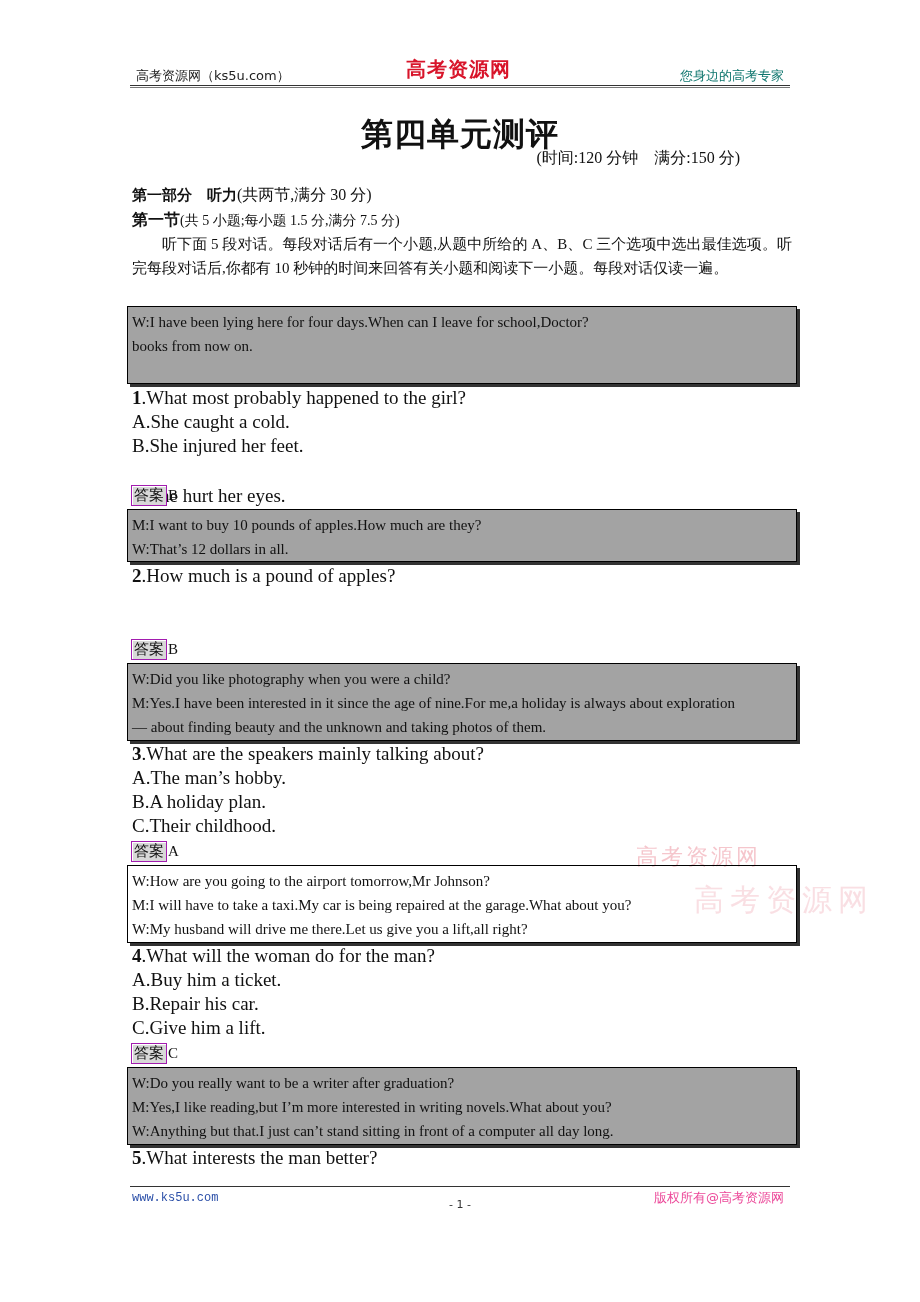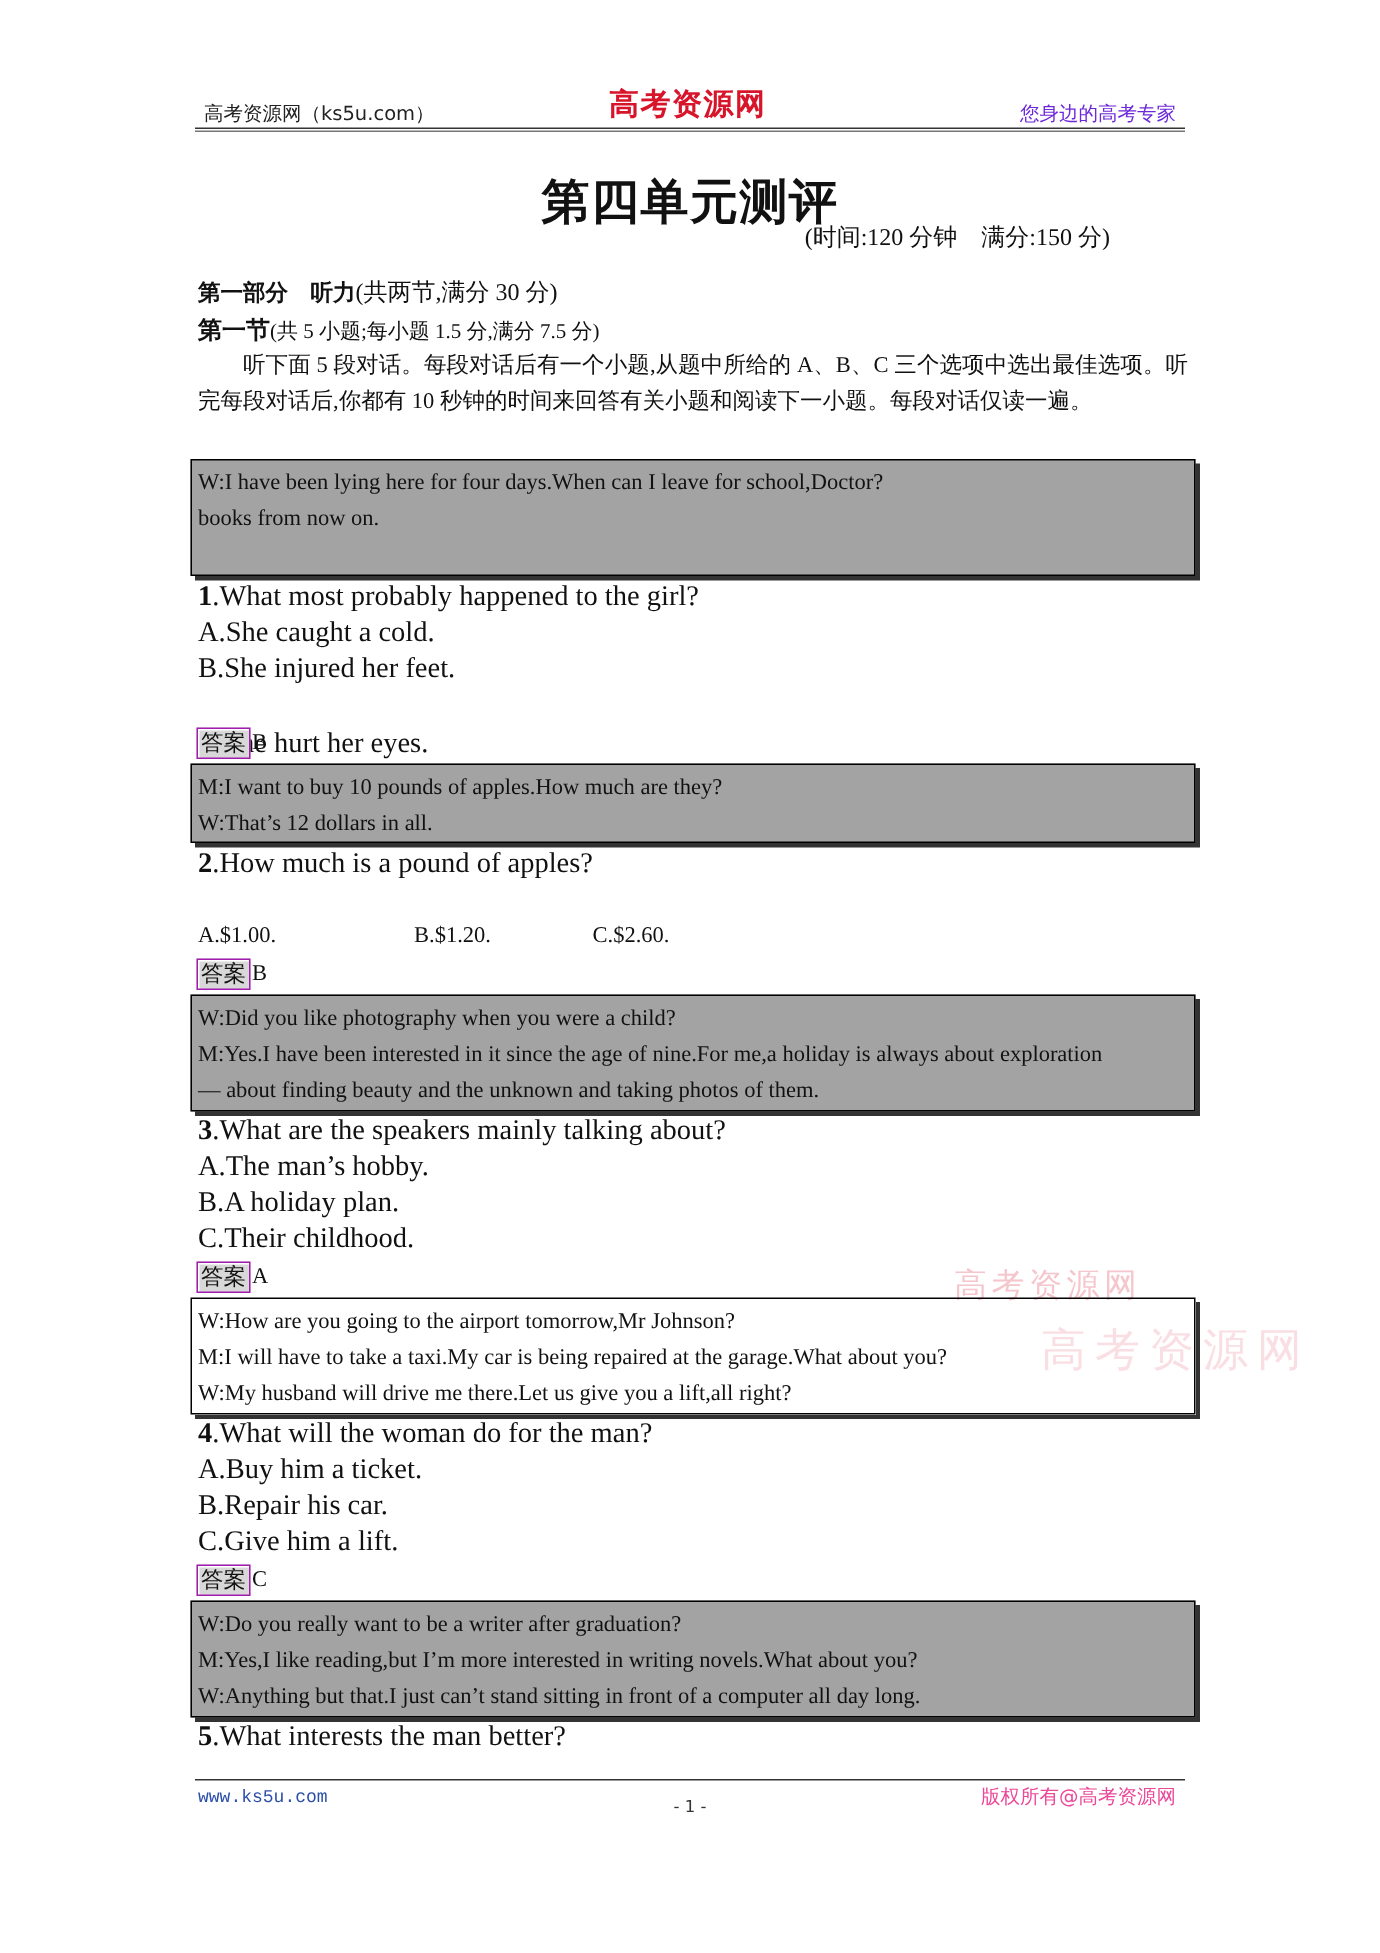--- a/index.html
+++ b/index.html
@@ -5,21 +5,21 @@
     * { box-sizing: border-box; margin: 0; padding: 0; }
     html, body { width: 920px; height: 1302px; background: #ffffff; }
     body { position: relative; font-family: "Liberation Serif", "DejaVu Serif", serif; color: #111; overflow: hidden; }
 
     .page { position: absolute; left: 0; top: 0; width: 920px; height: 1302px; }
 
     
     .hdr { position: absolute; left: 130px; top: 56px; width: 660px; height: 32px; }
     .hdr-left { position: absolute; left: 6px; top: 11px; font-family: "DejaVu Sans", sans-serif; font-size: 13px; color: #222; }
     .hdr-logo { position: absolute; left: 276px; top: 0px; font-family: "DejaVu Serif", serif; font-size: 20px; font-weight: bold; color: #d8142a; letter-spacing: 1px; }
-    .hdr-right { position: absolute; right: 6px; top: 11px; font-family: "DejaVu Sans", sans-serif; font-size: 13px; color: #6d28d9; }
+    .hdr-right { position: absolute; right: 6px; top: 11px; font-family: "DejaVu Sans", sans-serif; font-size: 13px; color: #0f766e; }
     .hdr-rule { position: absolute; left: 130px; top: 85px; width: 660px; height: 3px; border-top: 1px solid #333; border-bottom: 1px solid #777; }
 
     
     .title { position: absolute; left: 0; width: 920px; top: 113px; text-align: center; font-family: "DejaVu Serif", serif; font-size: 32px; font-weight: bold; letter-spacing: 1px; }
     .subtitle { position: absolute; left: 0; width: 740px; top: 148px; text-align: right; font-size: 16px; }
 
     .sec-part { position: absolute; left: 132px; top: 185px; font-size: 16px; }
     .sec-part b { font-family: "DejaVu Sans", sans-serif; font-weight: bold; font-size: 15px; }
     .sec-node { position: absolute; left: 132px; top: 210px; font-size: 14px; }
     .sec-node b { font-family: "DejaVu Sans", sans-serif; font-weight: bold; font-size: 16px; }
@@ -81,25 +81,20 @@
   <div class="ans" style="top:484px;">
     <span class="ans-badge">答案</span>
     <span class="ans-val">B</span>
   </div>
 
   <div class="dlg" style="top:509px; height:53px;">
     <p>M:I want to buy 10 pounds of apples.How much are they?</p>
     <p>W:That’s 12 dollars in all.</p>
   </div>
   <div class="q" style="top:564px;"><b>2</b><span>.How much is a pound of apples?</span></div>
-  <div class="opts-row" style="top:612px; width:400px; height:24px;">
-    <span style="left:0px;">A.$1.00.</span>
-    <span style="left:144px;">B.$1.20.</span>
-    <span style="left:263px;">C.$2.60.</span>
-  </div>
   <div class="ans" style="top:638px;">
     <span class="ans-badge">答案</span>
     <span class="ans-val">B</span>
   </div>
 
   <div class="dlg" style="top:663px; height:78px;">
     <p>W:Did you like photography when you were a child?</p>
     <p>M:Yes.I have been interested in it since the age of nine.For me,a holiday is always about exploration</p>
     <p>— about finding beauty and the unknown and taking photos of them.</p>
   </div>

